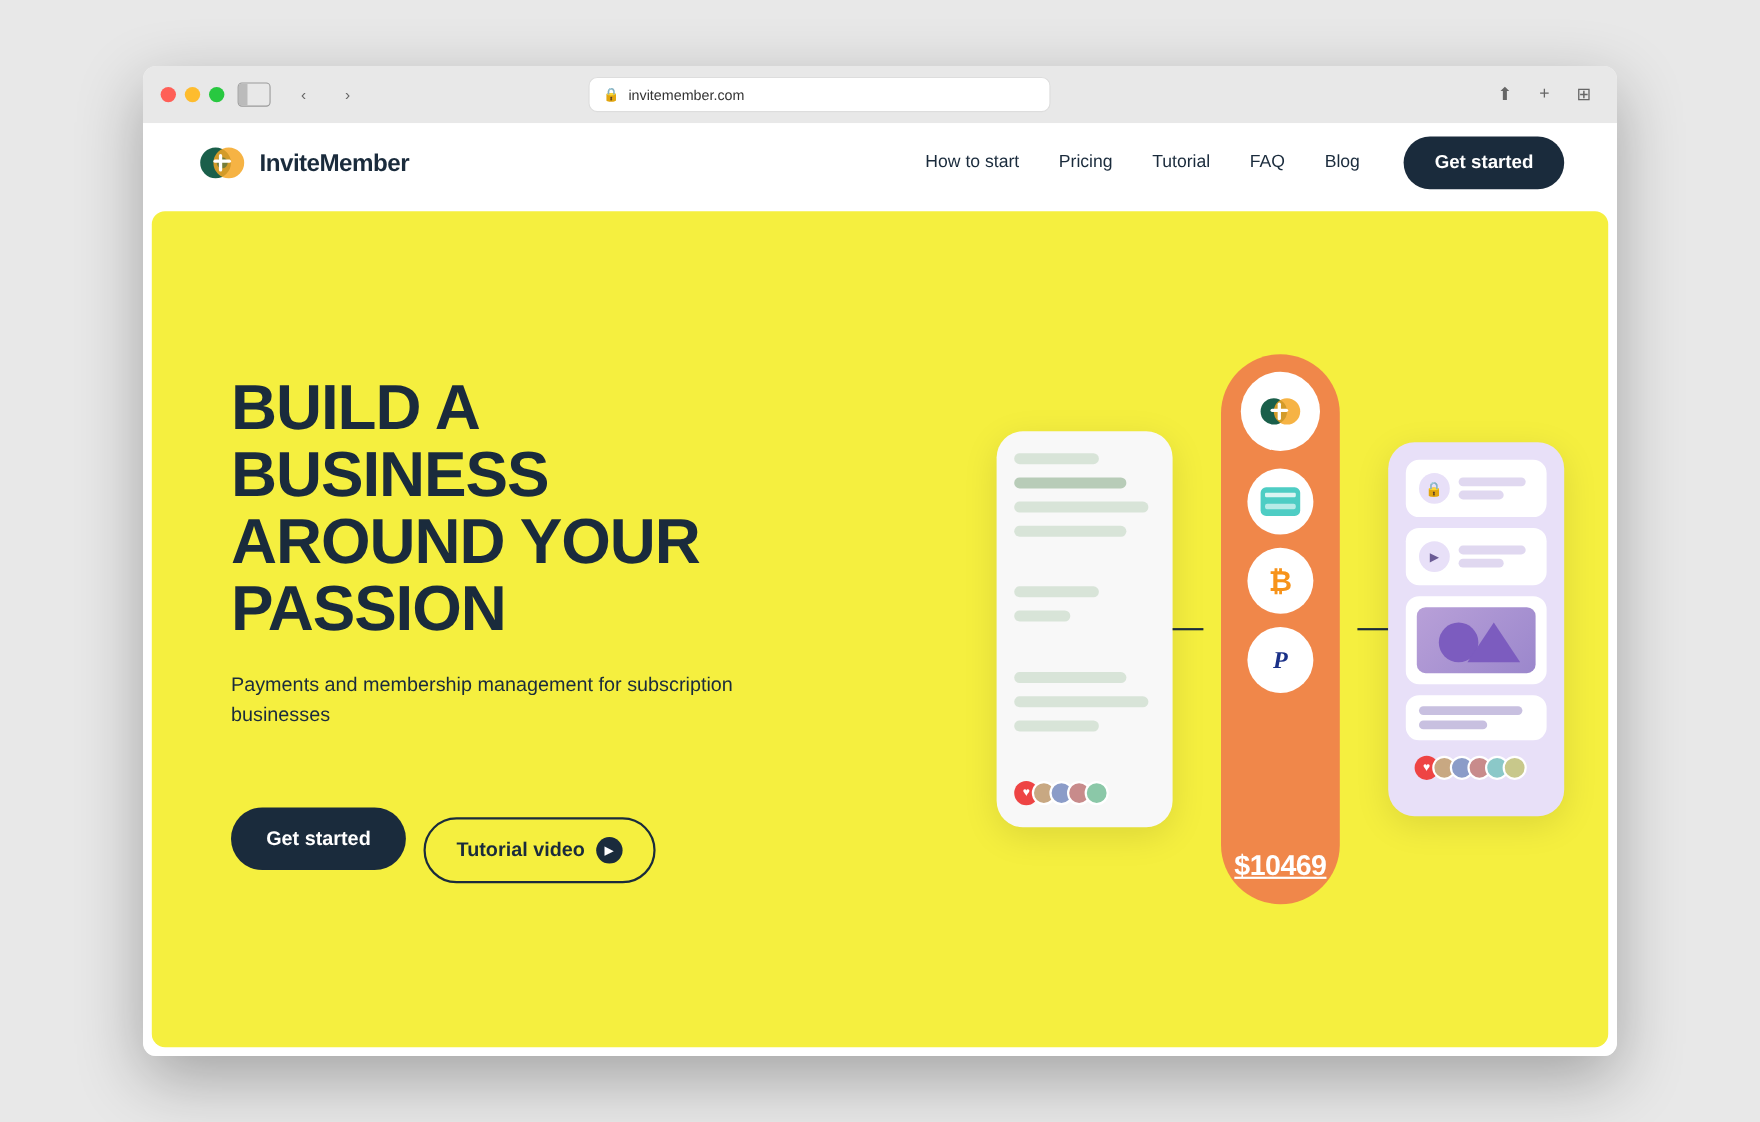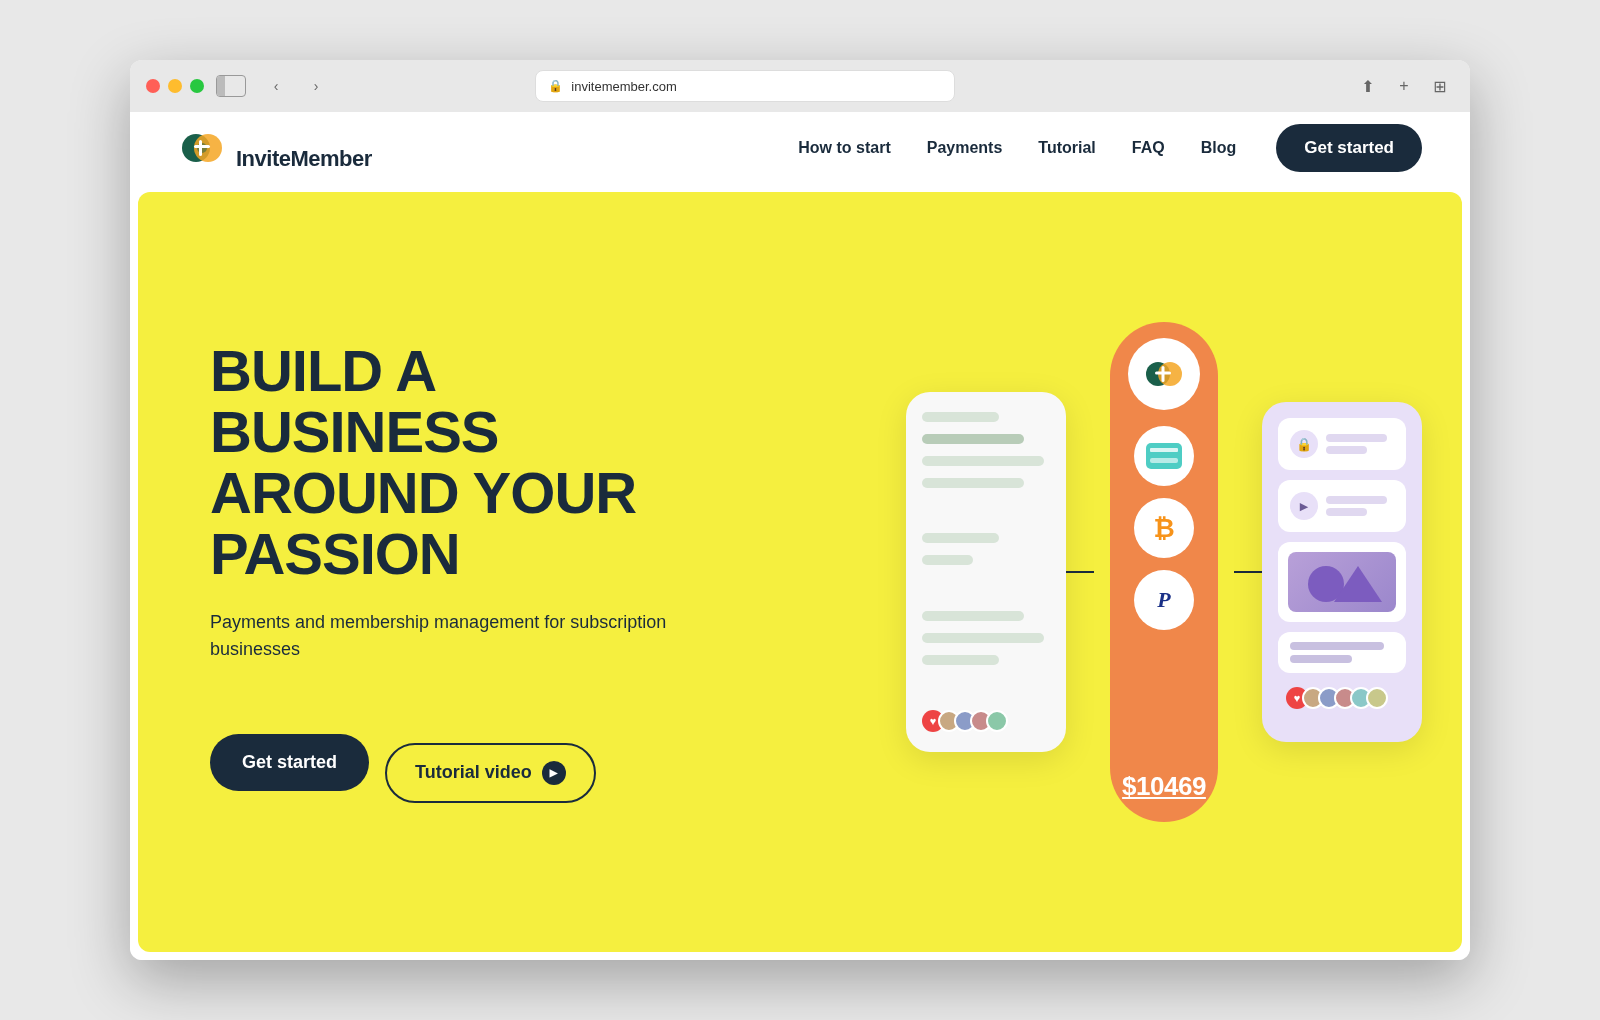--- a/index.html
+++ b/index.html
@@ -122,21 +122,21 @@
       height: 72px;
       display: flex;
       align-items: center;
       padding: 0 48px;
       border-bottom: none;
       flex-shrink: 0;
     }
 
     .logo {
       display: flex;
-      align-items: flex-end;
+      align-items: center;
       gap: 10px;
       text-decoration: none;
     }
 
     .logo-text {
       font-size: 22px;
       font-weight: 700;
       color: #1a2b3c;
       letter-spacing: -0.5px;
     }
@@ -146,21 +146,21 @@
       align-items: center;
       gap: 36px;
       margin-left: auto;
       margin-right: 40px;
     }
 
     .nav-link {
       font-size: 16px;
       color: #1a2b3c;
       text-decoration: none;
-      font-weight: 700;
+      font-weight: 400;
       cursor: pointer;
     }
 
     .nav-cta {
       background: #1a2b3c;
       color: white;
       border: none;
       border-radius: 50px;
       padding: 14px 28px;
       font-size: 17px;
@@ -544,21 +544,21 @@
           <circle cx="30" cy="24" r="14" fill="#f5a623" opacity="0.85"></circle>
           <circle cx="24" cy="24" r="5" fill="#1a5f4a" opacity="0.5"></circle>
           <rect x="21" y="16" width="3" height="16" rx="1.5" fill="white"></rect>
           <rect x="16" y="21" width="16" height="3" rx="1.5" fill="white"></rect>
         </svg>
         <span class="logo-text">InviteMember</span>
       </div>
 
       <div class="nav-links">
         <a class="nav-link">How to start</a>
-        <a class="nav-link">Payments</a>
+        <a class="nav-link">Pricing</a>
         <a class="nav-link">Tutorial</a>
         <a class="nav-link">FAQ</a>
         <a class="nav-link">Blog</a>
       </div>
 
       <button class="nav-cta">Get started</button>
     </nav>
 
     <div class="hero">
 

